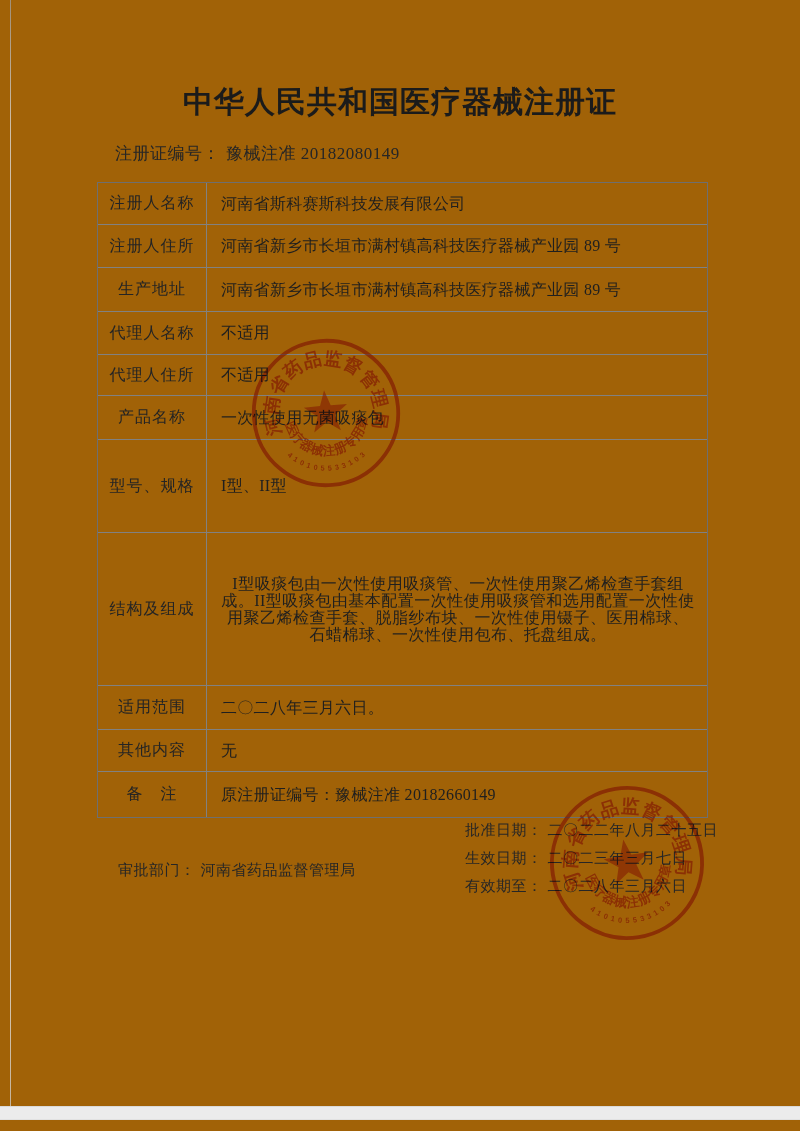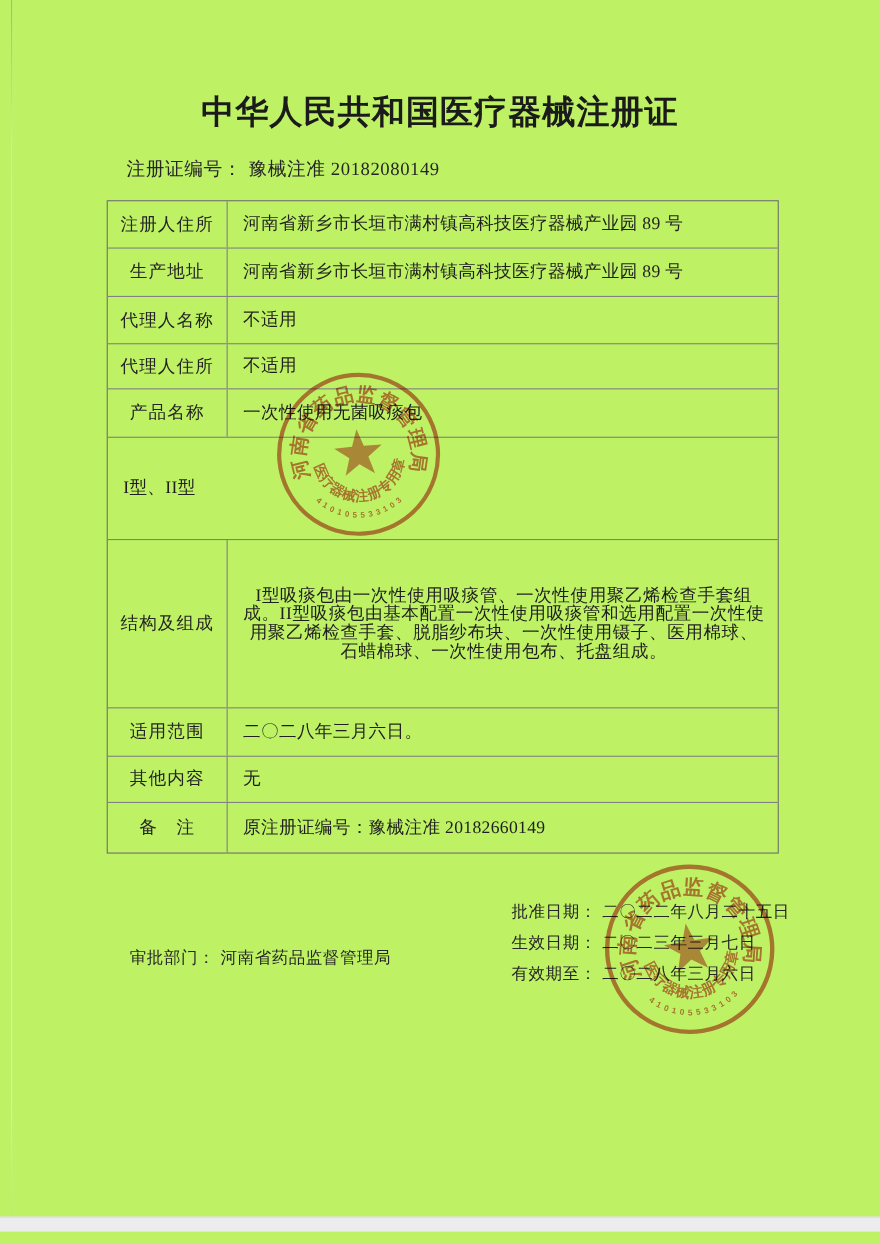--- a/index.html
+++ b/index.html
@@ -1,20 +1,20 @@
 <!DOCTYPE html>
 <html><head>
 <meta charset="utf-8">
 <style>
   html,body{margin:0;padding:0;background:#ffffff;}
   .page{
     position:relative;
     width:800px;height:1131px;
     margin:0 auto;
-    background:#bef264;
+    background:#a16207;
     overflow:hidden;
     font-family:"Liberation Serif","DejaVu Serif",serif;
     color:#222;
   }
   .scan-left-line{
     position:absolute;left:10px;top:0;width:1px;height:1106px;
     background:linear-gradient(#9f9f9f,#dedede 12%,#e4e4e4 90%,#cfcfcf);
     opacity:.75;
   }
   .scan-bottom-band{
@@ -82,20 +82,24 @@
   <div class="scan-left-line"></div>
   <div class="scan-bottom-band"></div>
 
   <div class="doc-title">中华人民共和国医疗器械注册证</div>
 
   <div class="cert-line">
     <span>注册证编号：</span><span class="num">豫械注准 20182080149</span>
   </div>
 
   <div class="cert-table">
+    <div class="trow" style="height:41px">
+      <div class="tlabel">注册人名称</div>
+      <div class="tvalue">河南省斯科赛斯科技发展有限公司</div>
+    </div>
     <div class="trow" style="height:42px">
       <div class="tlabel">注册人住所</div>
       <div class="tvalue">河南省新乡市长垣市满村镇高科技医疗器械产业园 89 号</div>
     </div>
     <div class="trow" style="height:43px">
       <div class="tlabel">生产地址</div>
       <div class="tvalue">河南省新乡市长垣市满村镇高科技医疗器械产业园 89 号</div>
     </div>
     <div class="trow" style="height:42px">
       <div class="tlabel">代理人名称</div>
@@ -103,20 +107,21 @@
     </div>
     <div class="trow" style="height:40px">
       <div class="tlabel">代理人住所</div>
       <div class="tvalue">不适用</div>
     </div>
     <div class="trow" style="height:43px">
       <div class="tlabel">产品名称</div>
       <div class="tvalue">一次性使用无菌吸痰包</div>
     </div>
     <div class="trow" style="height:92px">
+      <div class="tlabel">型号、规格</div>
       <div class="tvalue">I型、II型</div>
     </div>
     <div class="trow" style="height:152px">
       <div class="tlabel">结构及组成</div>
       <div class="tvalue multiline">I型吸痰包由一次性使用吸痰管、一次性使用聚乙烯检查手套组成。II型吸痰包由基本配置一次性使用吸痰管和选用配置一次性使用聚乙烯检查手套、脱脂纱布块、一次性使用镊子、医用棉球、石蜡棉球、一次性使用包布、托盘组成。</div>
     </div>
     <div class="trow" style="height:43px">
       <div class="tlabel">适用范围</div>
       <div class="tvalue">二〇二八年三月六日。</div>
     </div>

